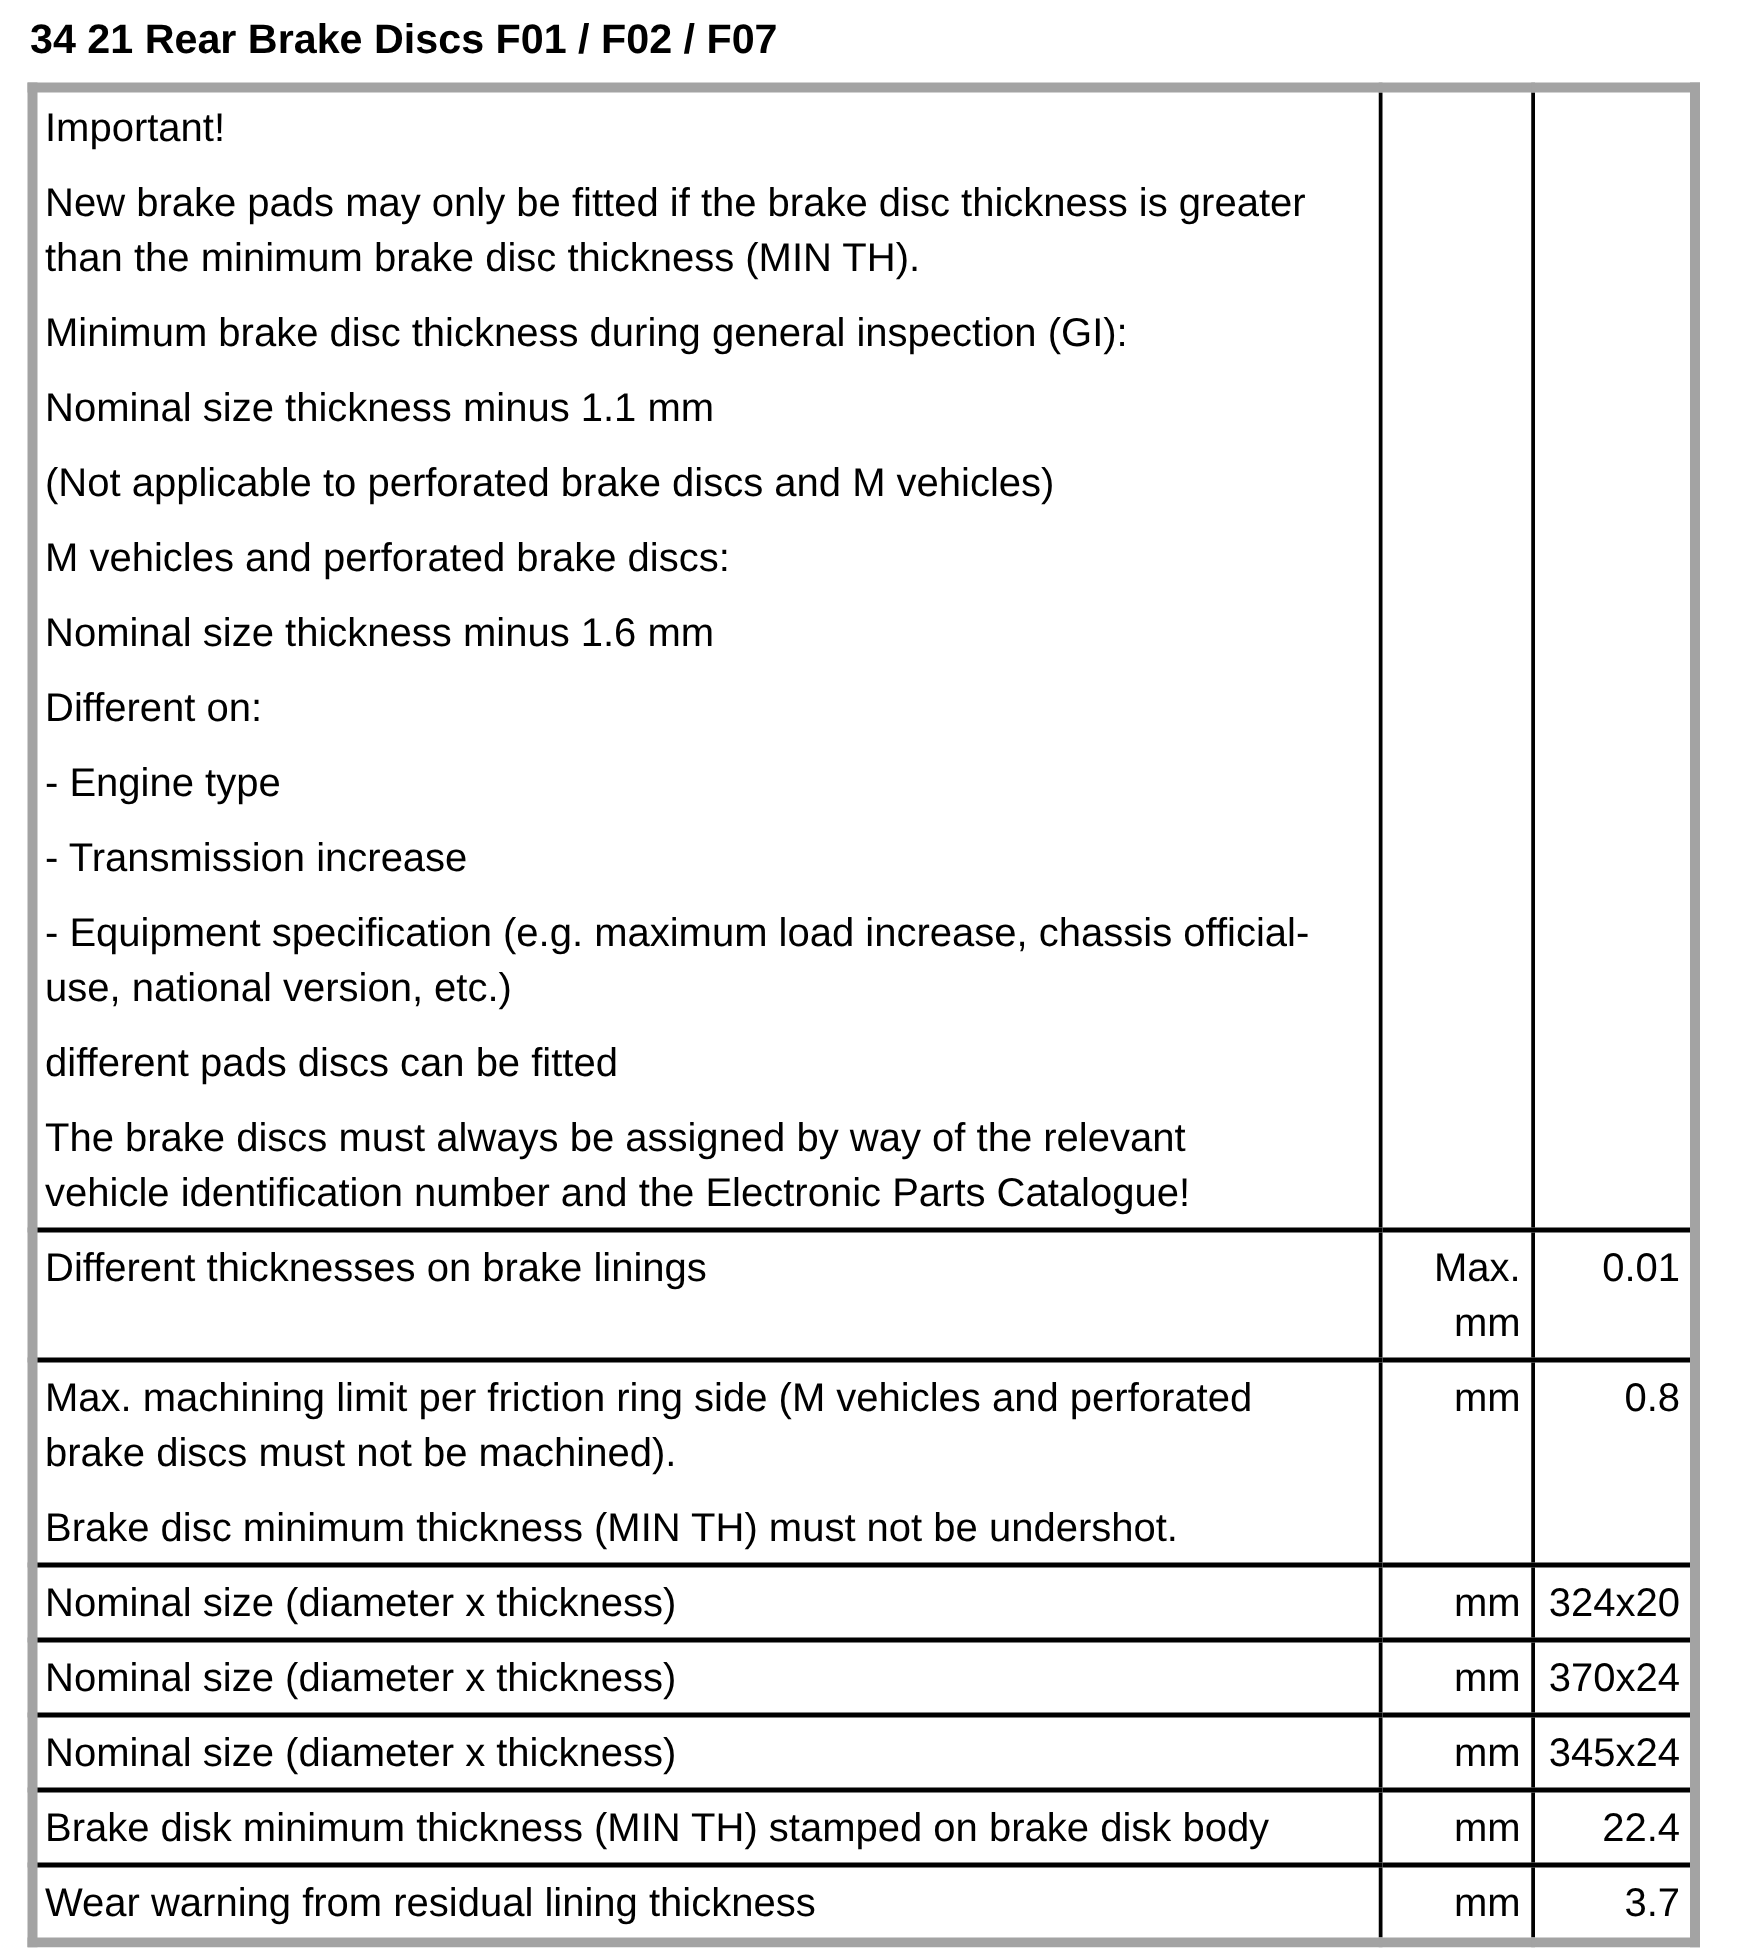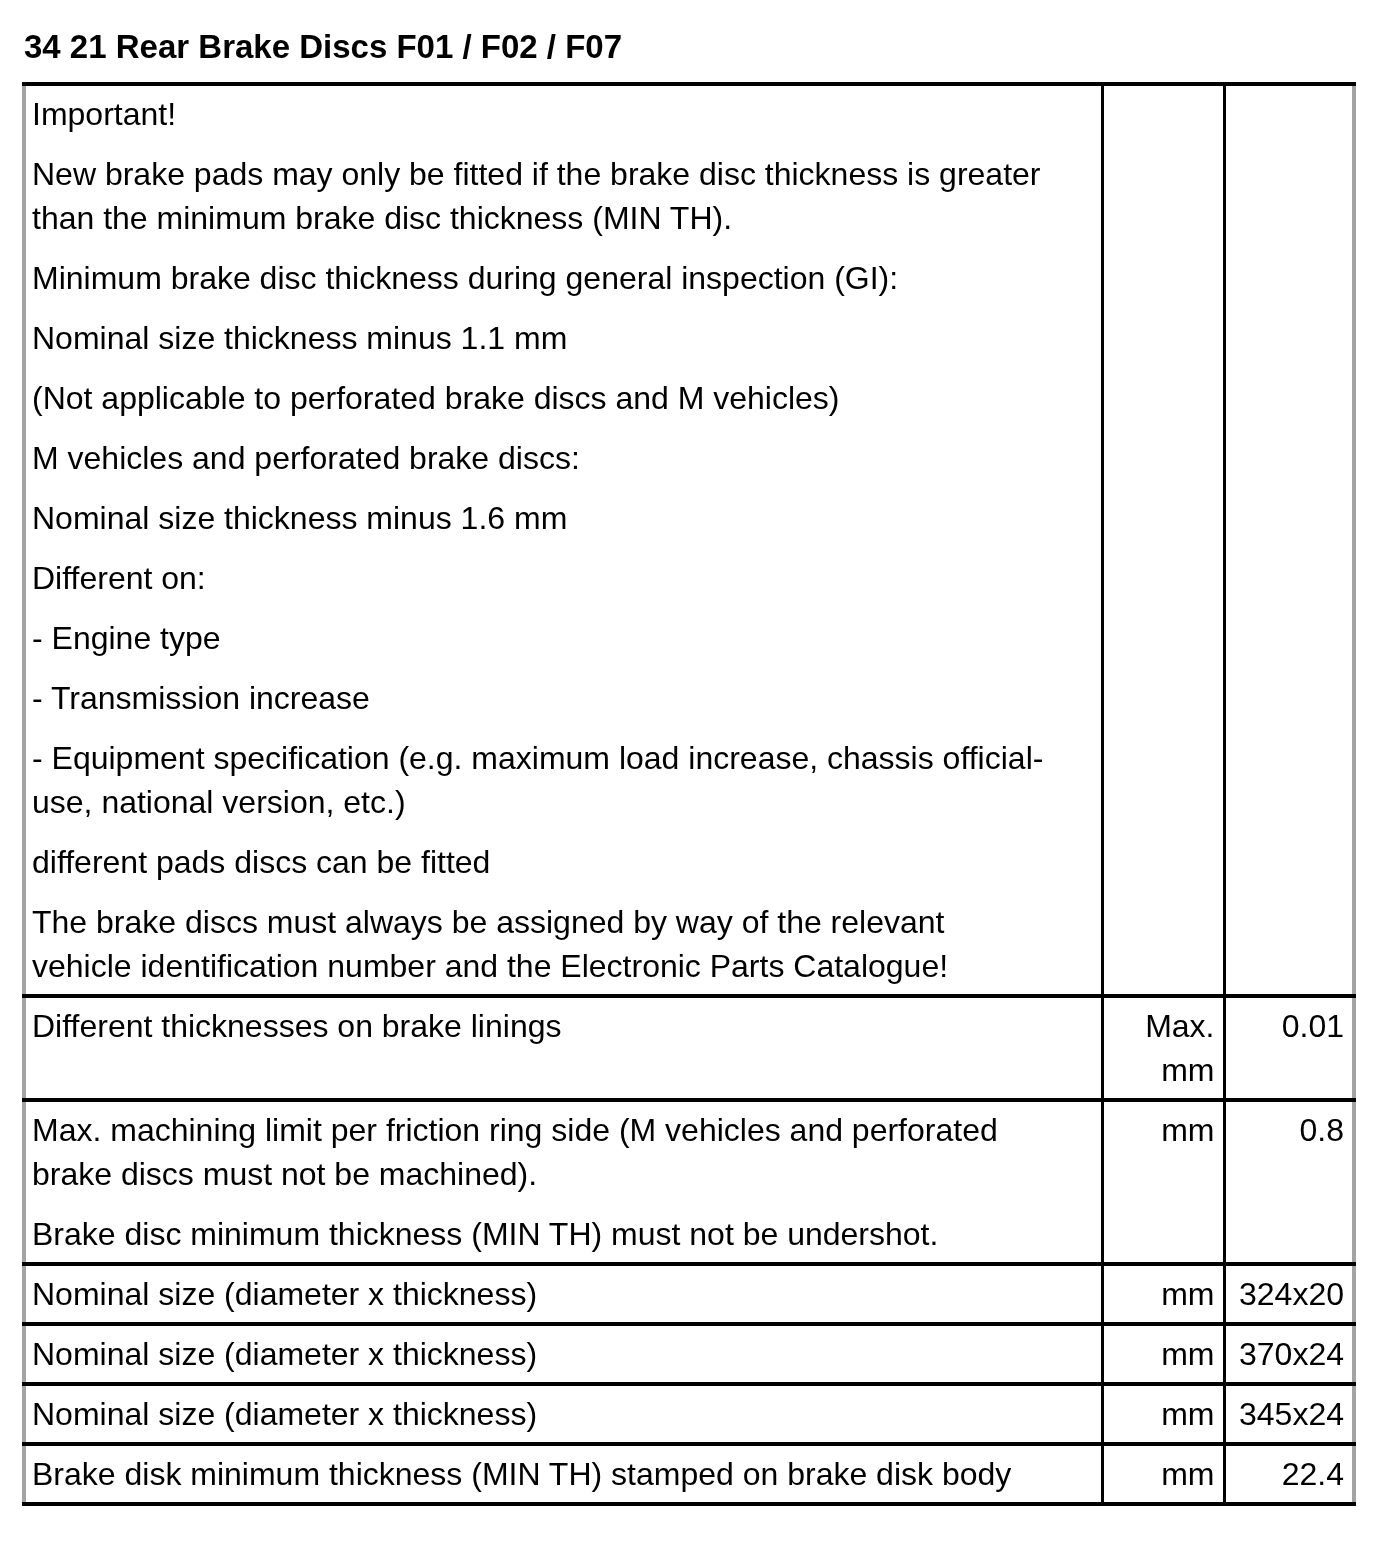--- a/index.html
+++ b/index.html
@@ -5,33 +5,33 @@
   html, body {
     margin: 0;
     padding: 0;
     background: #ffffff;
     width: 1392px;
     height: 1558px;
     overflow: hidden;
     font-family: "Liberation Sans", "DejaVu Sans", sans-serif;
     color: #000000;
   }
-  .page { padding: 20px 0 0 22px; }
+  .page { padding: 4px 0 0 22px; }
   .doc-title {
     font-size: 33px;
     font-weight: bold;
     line-height: 46px;
     margin: 4px 0 12px 2px;
     white-space: nowrap;
   }
   table.spec {
     border-collapse: collapse;
     table-layout: fixed;
     width: 1330px;
-    border: 4px solid #a3a3a3;
+    border: 8px solid #a3a3a3;
   }
   table.spec td {
     border: 3px solid #000000;
     border-top-width: 4px;
     border-bottom-width: 4px;
     vertical-align: top;
     font-size: 32px;
     line-height: 44px;
     padding: 6px 8px 6px 6px;
     overflow: hidden;
@@ -165,17 +165,26 @@
       <tr>
         <td class="desc-cell">
           <div class="para">
             <div class="line">Brake disk minimum thickness (MIN TH) stamped on brake disk body</div>
           </div>
         </td>
         <td class="unit-cell">mm</td>
         <td class="value-cell">22.4</td>
       </tr>
 
+      <tr>
+        <td class="desc-cell">
+          <div class="para">
+            <div class="line">Wear warning from residual lining thickness</div>
+          </div>
+        </td>
+        <td class="unit-cell">mm</td>
+        <td class="value-cell">3.7</td>
+      </tr>
 
     </tbody>
   </table>
 
 </div>
 
 </body></html>

